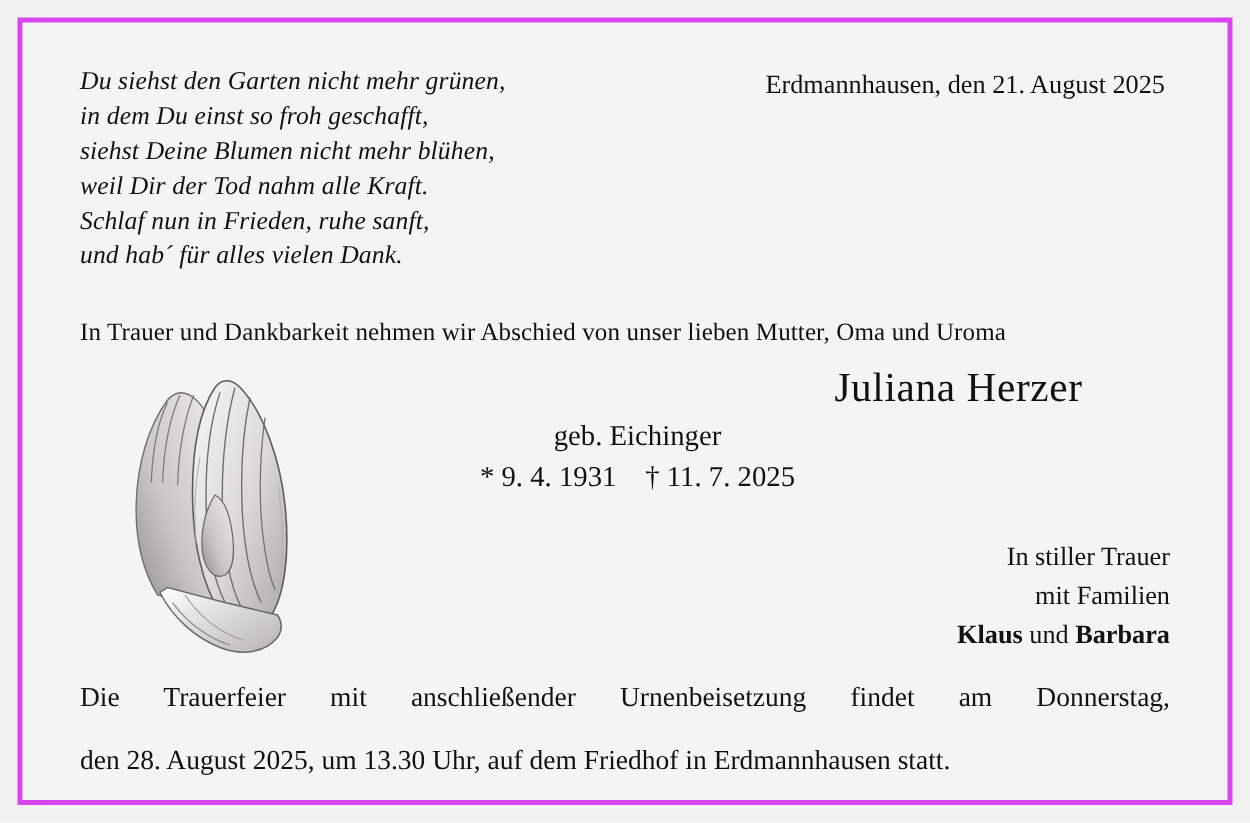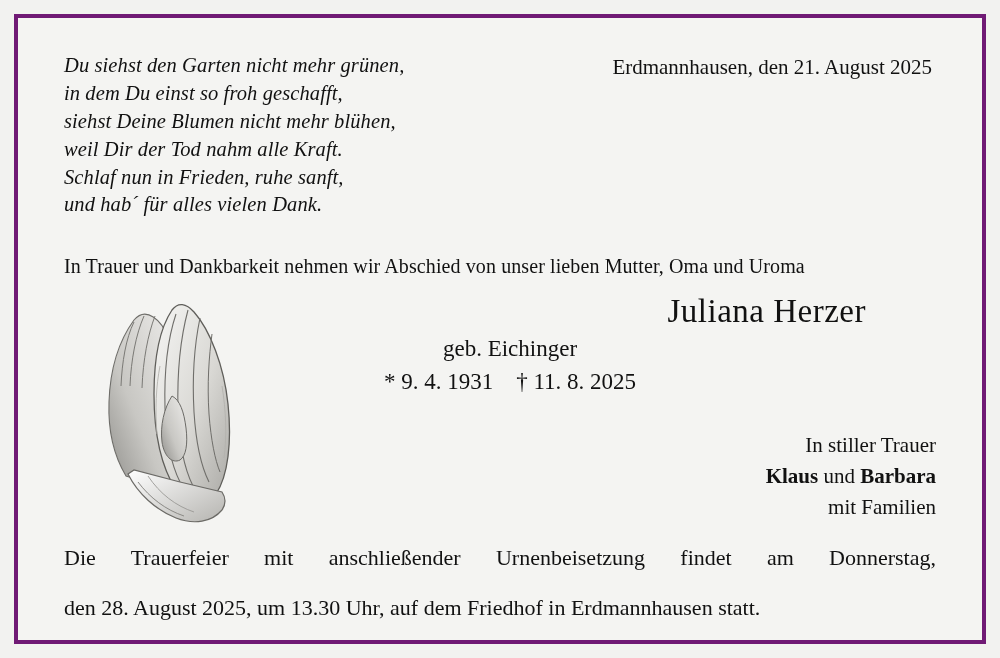--- a/index.html
+++ b/index.html
@@ -22,21 +22,21 @@
     box-sizing: border-box;
     background: #f2f2f0;
     padding: 14px;
   }
 
   .frame {
     position: relative;
     width: 100%;
     height: 100%;
     box-sizing: border-box;
-    border: 4px solid #701a75;
+    border: 4px solid #d946ef;
     background: #f4f4f2;
     overflow: hidden;
   }
 
   .inner {
     position: relative;
     width: 100%;
     height: 100%;
     box-sizing: border-box;
     padding: 34px 46px 26px 46px;
@@ -144,21 +144,21 @@
 Schlaf nun in Frieden, ruhe sanft,
 und hab´ für alles vielen Dank.</div>
         <div class="place-date">Erdmannhausen, den 21. August 2025</div>
       </div>
 
       <div class="intro">In Trauer und Dankbarkeit nehmen wir Abschied von unser lieben Mutter, Oma und Uroma</div>
 
       <div class="name-block">
         <div class="name">Juliana Herzer</div>
         <div class="maiden">geb. Eichinger</div>
-        <div class="dates">* 9. 4. 1931    † 11. 8. 2025</div>
+        <div class="dates">* 9. 4. 1931    † 11. 7. 2025</div>
       </div>
 
       <div class="hands">
         <svg viewBox="0 0 190 250" width="190" height="250" aria-hidden="true">
           <defs>
             <linearGradient id="skin" x1="0" y1="0" x2="1" y2="1">
               <stop offset="0%" stop-color="#f6f6f4"></stop>
               <stop offset="55%" stop-color="#d9d8d4"></stop>
               <stop offset="100%" stop-color="#a9a8a4"></stop>
             </linearGradient>
@@ -193,22 +193,22 @@
           <path d="M62 206 C74 222 90 234 108 240" fill="none" stroke="#8b8a86" stroke-width="1"></path>
           <path d="M72 200 C84 218 100 230 118 236" fill="none" stroke="#9a9995" stroke-width="0.9"></path>
 
           <path d="M84 90 C80 110 79 134 81 158" fill="none" stroke="#b3b2ae" stroke-width="0.9"></path>
           <path d="M146 110 C150 134 151 160 148 182" fill="none" stroke="#b3b2ae" stroke-width="0.9"></path>
         </svg>
       </div>
 
       <div class="mourners">
         <div>In stiller Trauer</div>
+        <div>mit Familien</div>
         <div><span class="strong">Klaus</span><span> und </span><span class="strong">Barbara</span></div>
-        <div>mit Familien</div>
       </div>
 
       <div class="closing">
         <span class="l1">Die Trauerfeier mit anschließender Urnenbeisetzung findet am Donnerstag,</span>
         <span class="l2">den 28. August 2025, um 13.30 Uhr, auf dem Friedhof in Erdmannhausen statt.</span>
       </div>
 
     </div>
   </div>
 </div>

